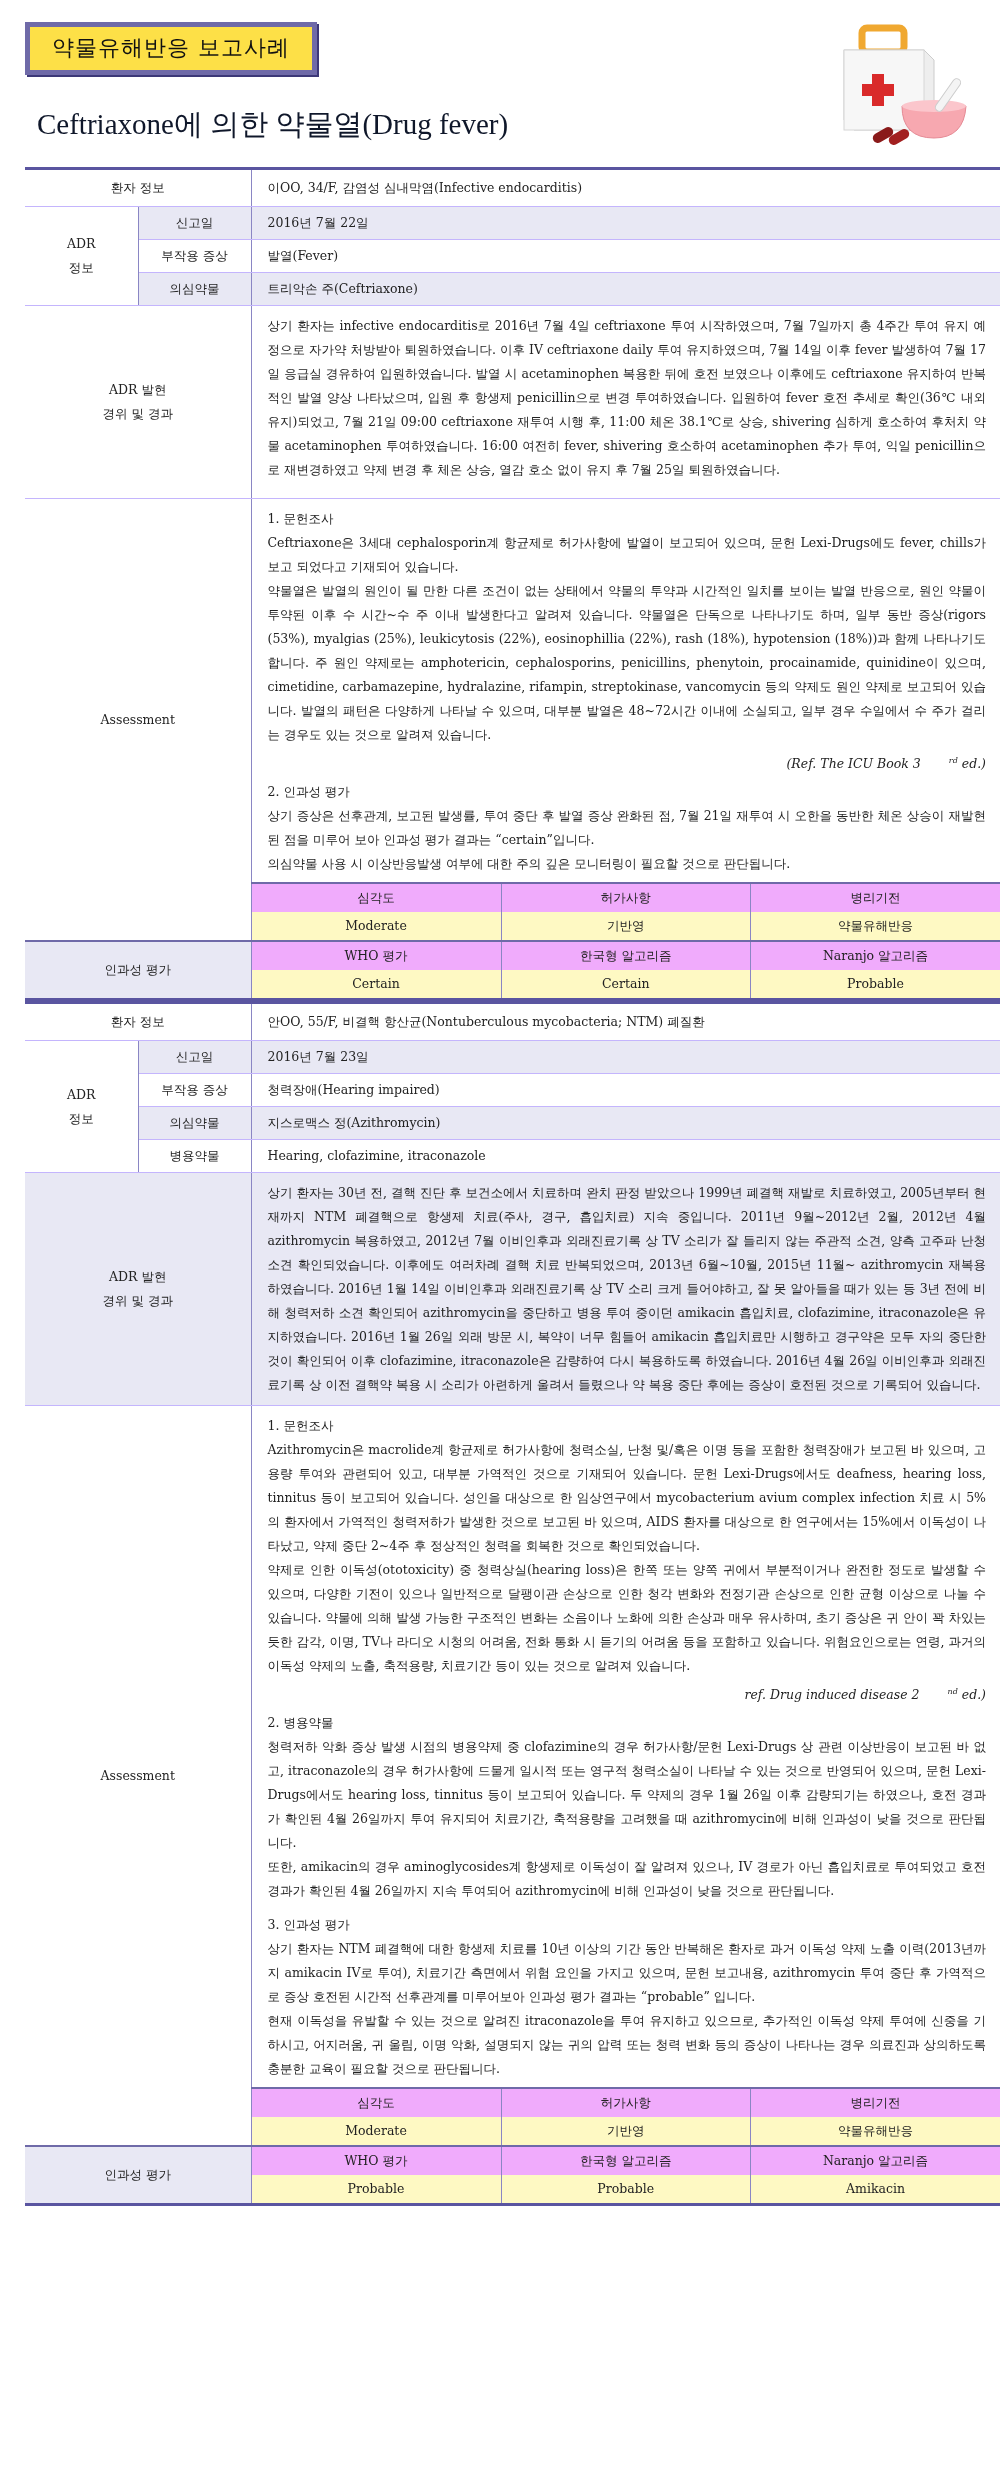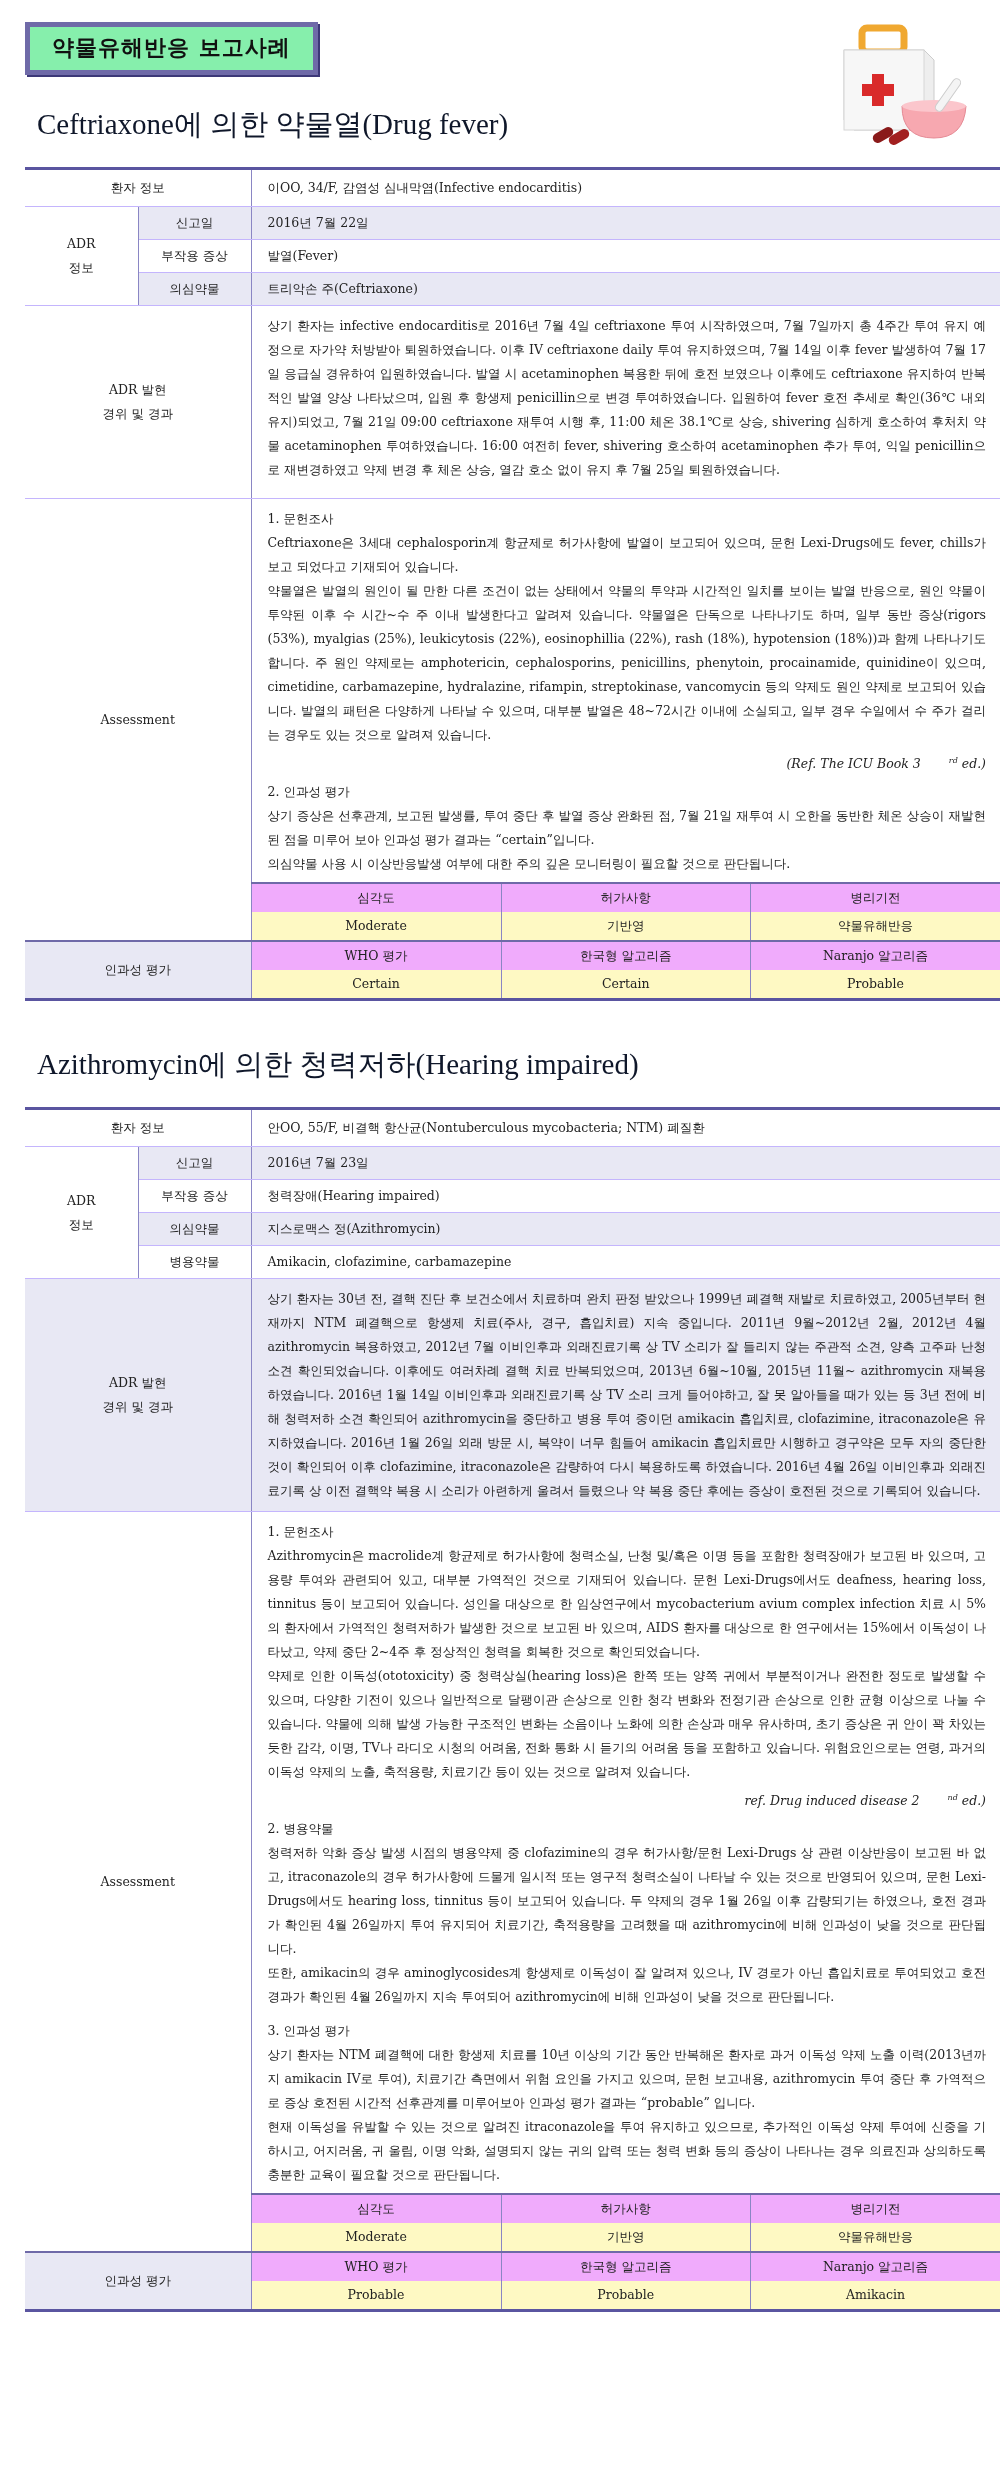--- a/index.html
+++ b/index.html
@@ -9,24 +9,24 @@
     min-height: 2487px;
     font-family: "DejaVu Serif", "Liberation Serif", serif;
     color: #222;
     position: relative;
   }
   .page { padding: 22px 0 40px 25px; width: 1000px; }
   .banner {
     display: inline-block;
     border: 5px solid #6f6aa8;
     box-shadow: 2px 2px 0 #3d3878;
-    background: #86efac;
+    background: #fde047;
     padding: 6px 22px 7px 22px;
     font-family: "DejaVu Sans", "Liberation Sans", sans-serif;
-    font-weight: bold;
+    font-weight: normal;
     font-size: 22px;
     letter-spacing: 1px;
     color: #111;
   }
   .case-title {
     font-family: "Liberation Serif", "DejaVu Serif", serif;
     color: #0f172a;
     font-size: 29px;
     margin: 30px 0 22px 12px;
     font-weight: normal;
@@ -194,21 +194,20 @@
             <td>Probable</td>
           </tr>
         </tbody>
             </table>
       </td>
     </tr>
   </tbody>
     </table>
 
   
-  <h2 class="case-title second">Azithromycin에 의한 청력저하(Hearing impaired)</h2>
 
   <table class="adr">
     <colgroup>
         <col style="width:113px">
         <col style="width:113px">
         <col>
       </colgroup>
     <tbody>
         <tr class="white">
       <td class="lbl" colspan="2" style="padding:6px 0">환자 정보</td>
@@ -225,21 +224,21 @@
     <tr class="thin">
       <td class="sublbl white">부작용 증상</td>
       <td class="val white">청력장애(Hearing impaired)</td>
     </tr>
     <tr class="thin">
       <td class="sublbl shade">의심약물</td>
       <td class="val shade">지스로맥스 정(Azithromycin)</td>
     </tr>
     <tr class="thin">
       <td class="sublbl white">병용약물</td>
-      <td class="val white">Amikacin, clofazimine, carbamazepine</td>
+      <td class="val white">Hearing, clofazimine, itraconazole</td>
     </tr>
     <tr>
       <td class="lbl shade" colspan="2">
         <div>ADR 발현</div>
         <div>경위 및 경과</div>
       </td>
       <td class="val shade" style="padding-top:8px;padding-bottom:8px">
         <p class="para">상기 환자는 30년 전, 결핵 진단 후 보건소에서 치료하며 완치 판정 받았으나 1999년 폐결핵 재발로 치료하였고, 2005년부터 현재까지 NTM 폐결핵으로 항생제 치료(주사, 경구, 흡입치료) 지속 중입니다. 2011년 9월~2012년 2월, 2012년 4월 azithromycin 복용하였고, 2012년 7월 이비인후과 외래진료기록 상 TV 소리가 잘 들리지 않는 주관적 소견, 양측 고주파 난청 소견 확인되었습니다. 이후에도 여러차례 결핵 치료 반복되었으며, 2013년 6월~10월, 2015년 11월~ azithromycin 재복용 하였습니다. 2016년 1월 14일 이비인후과 외래진료기록 상 TV 소리 크게 들어야하고, 잘 못 알아들을 때가 있는 등 3년 전에 비해 청력저하 소견 확인되어 azithromycin을 중단하고 병용 투여 중이던 amikacin 흡입치료, clofazimine, itraconazole은 유지하였습니다. 2016년 1월 26일 외래 방문 시, 복약이 너무 힘들어 amikacin 흡입치료만 시행하고 경구약은 모두 자의 중단한 것이 확인되어 이후 clofazimine, itraconazole은 감량하여 다시 복용하도록 하였습니다. 2016년 4월 26일 이비인후과 외래진료기록 상 이전 결핵약 복용 시 소리가 아련하게 울려서 들렸으나 약 복용 중단 후에는 증상이 호전된 것으로 기록되어 있습니다.</p>
       </td>
     </tr>

